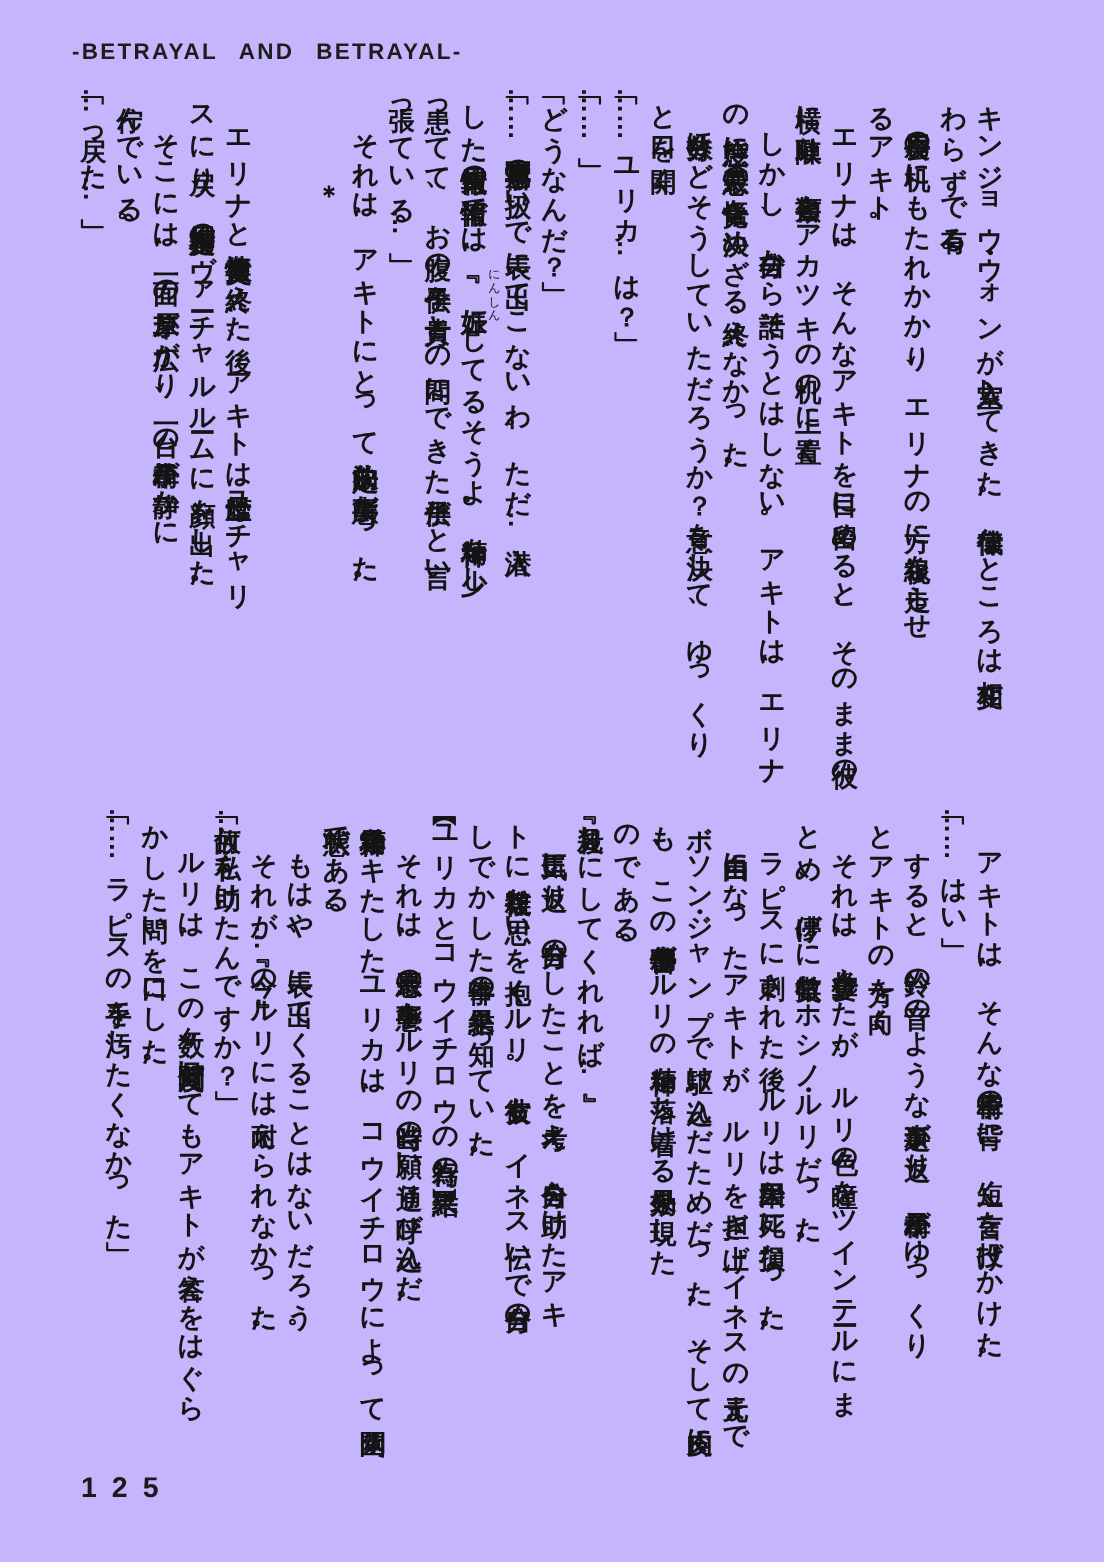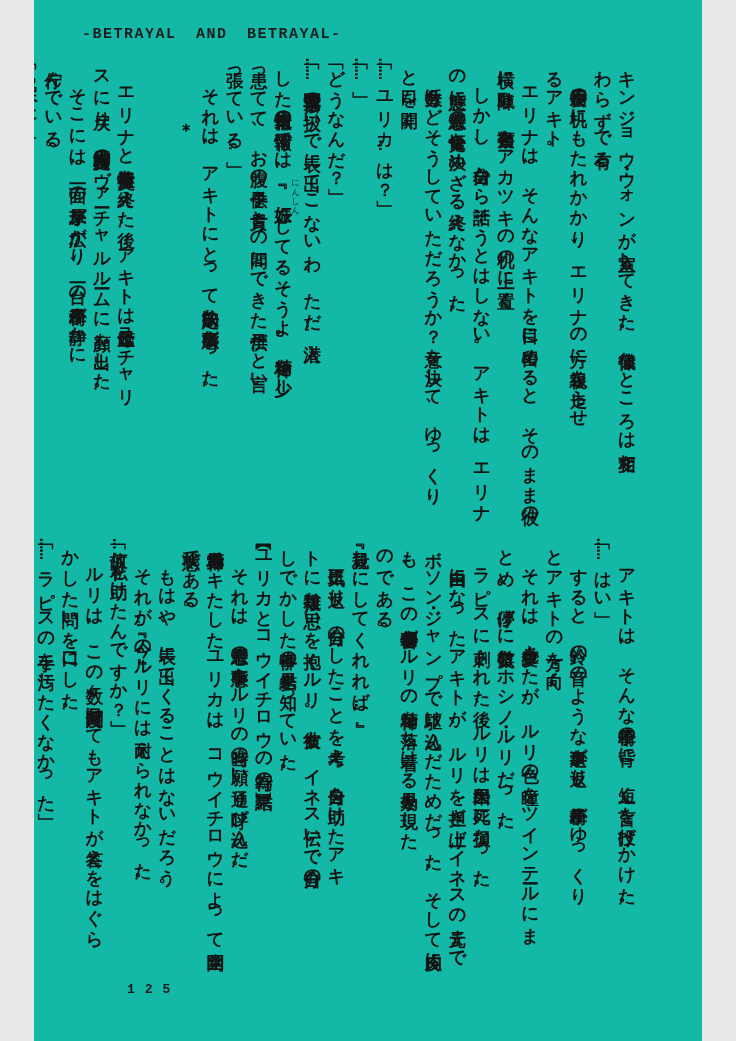--- a/index.html
+++ b/index.html
@@ -1,21 +1,21 @@
 <!DOCTYPE html>
 <html><head>
 <meta charset="utf-8">
 <style>
   html,body { margin:0; padding:0; background:#e8e8e6; }
   .page {
     position:relative;
-    width:668px; height:1041px;
+    width:736px; height:1041px;
     margin:0 auto;
-    background:#14b8a6;
-    font-family:Liberation Mono, monospace;
+    background:#c4b5fd;
+    font-family:Liberation Sans, sans-serif;
     color:#151515;
     overflow:hidden;
   }
   .running-header {
     position:absolute;
     left:48px; top:26px;
     font-size:15px;
     font-weight:bold;
     letter-spacing:1.5px;
     word-spacing:9px;
@@ -42,25 +42,24 @@
   }
   ruby { ruby-align:center; }
   rt {
     font-size:8px;
     font-weight:normal;
     letter-spacing:0;
   }
   .page-number {
     position:absolute;
     left:54px; top:982px;
-    font-size:13px;
+    font-size:19px;
     font-weight:bold;
     letter-spacing:10px;
     color:#1a1a1a;
-    margin-left:39px;
   }
 </style>
 </head>
 <body>
 
 <div class="page">
 
   <div class="running-header">-BETRAYAL AND BETRAYAL-</div>
 
   <div id="top-block" class="vtext">

